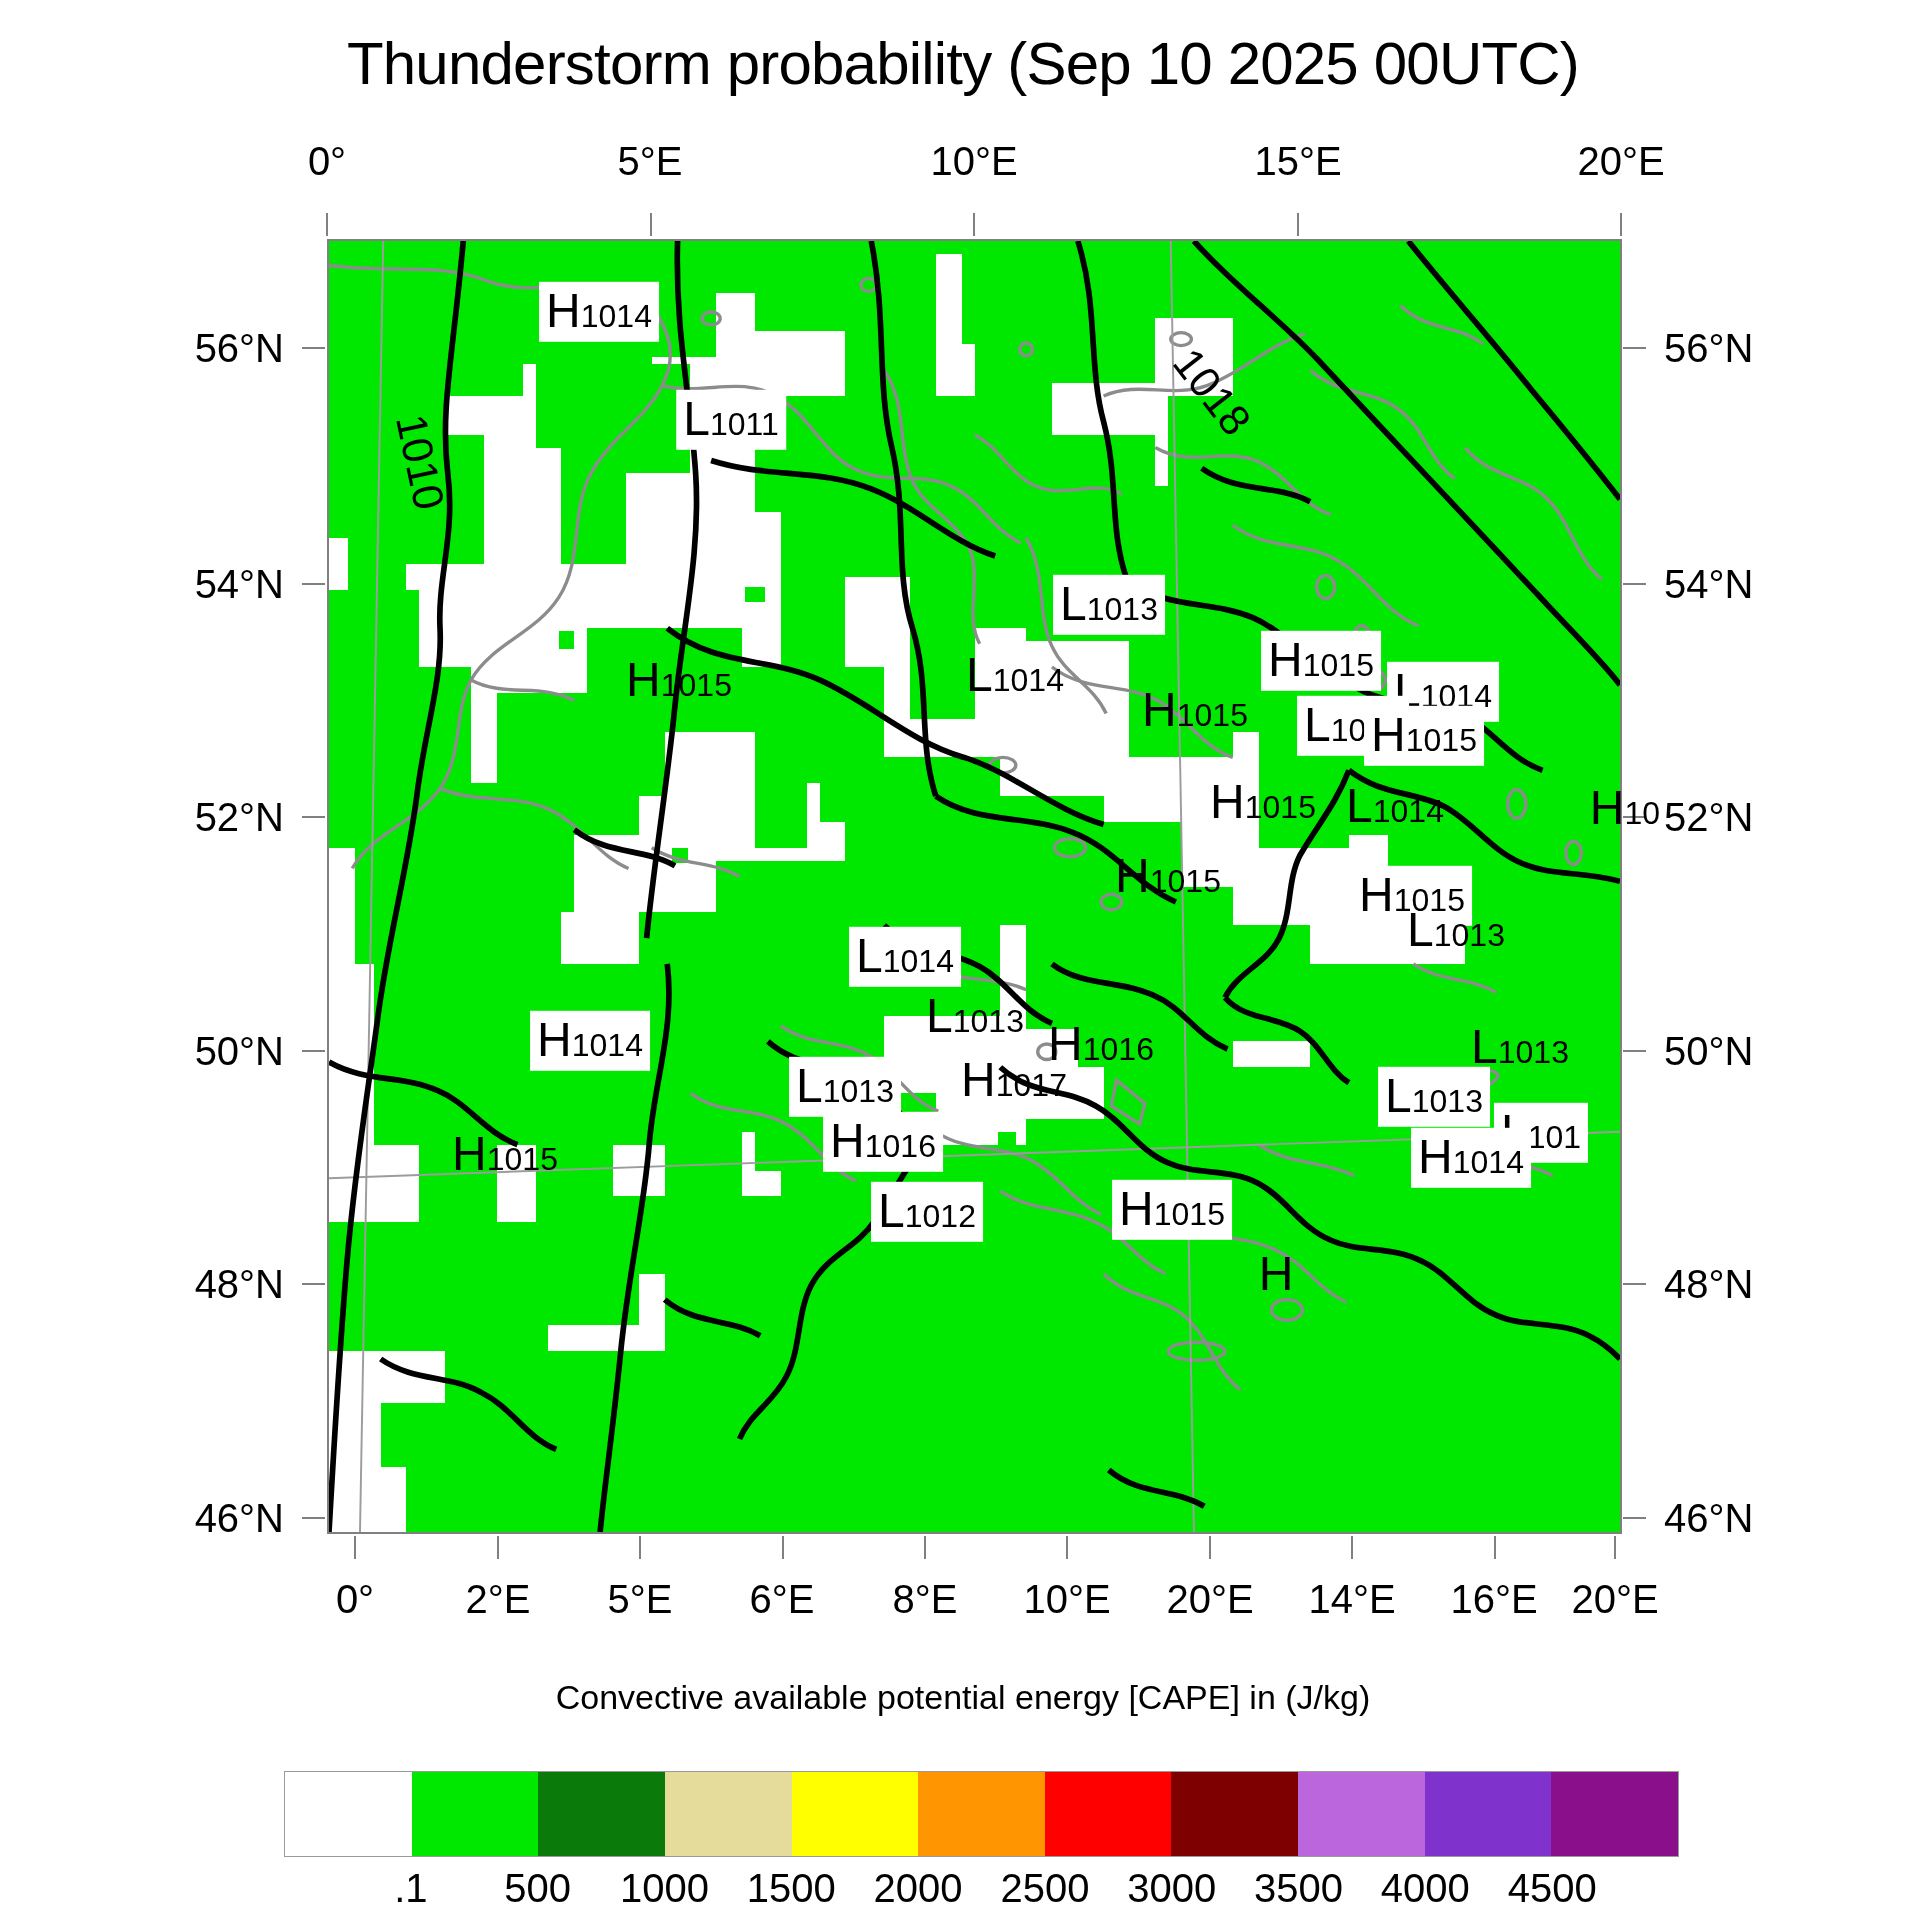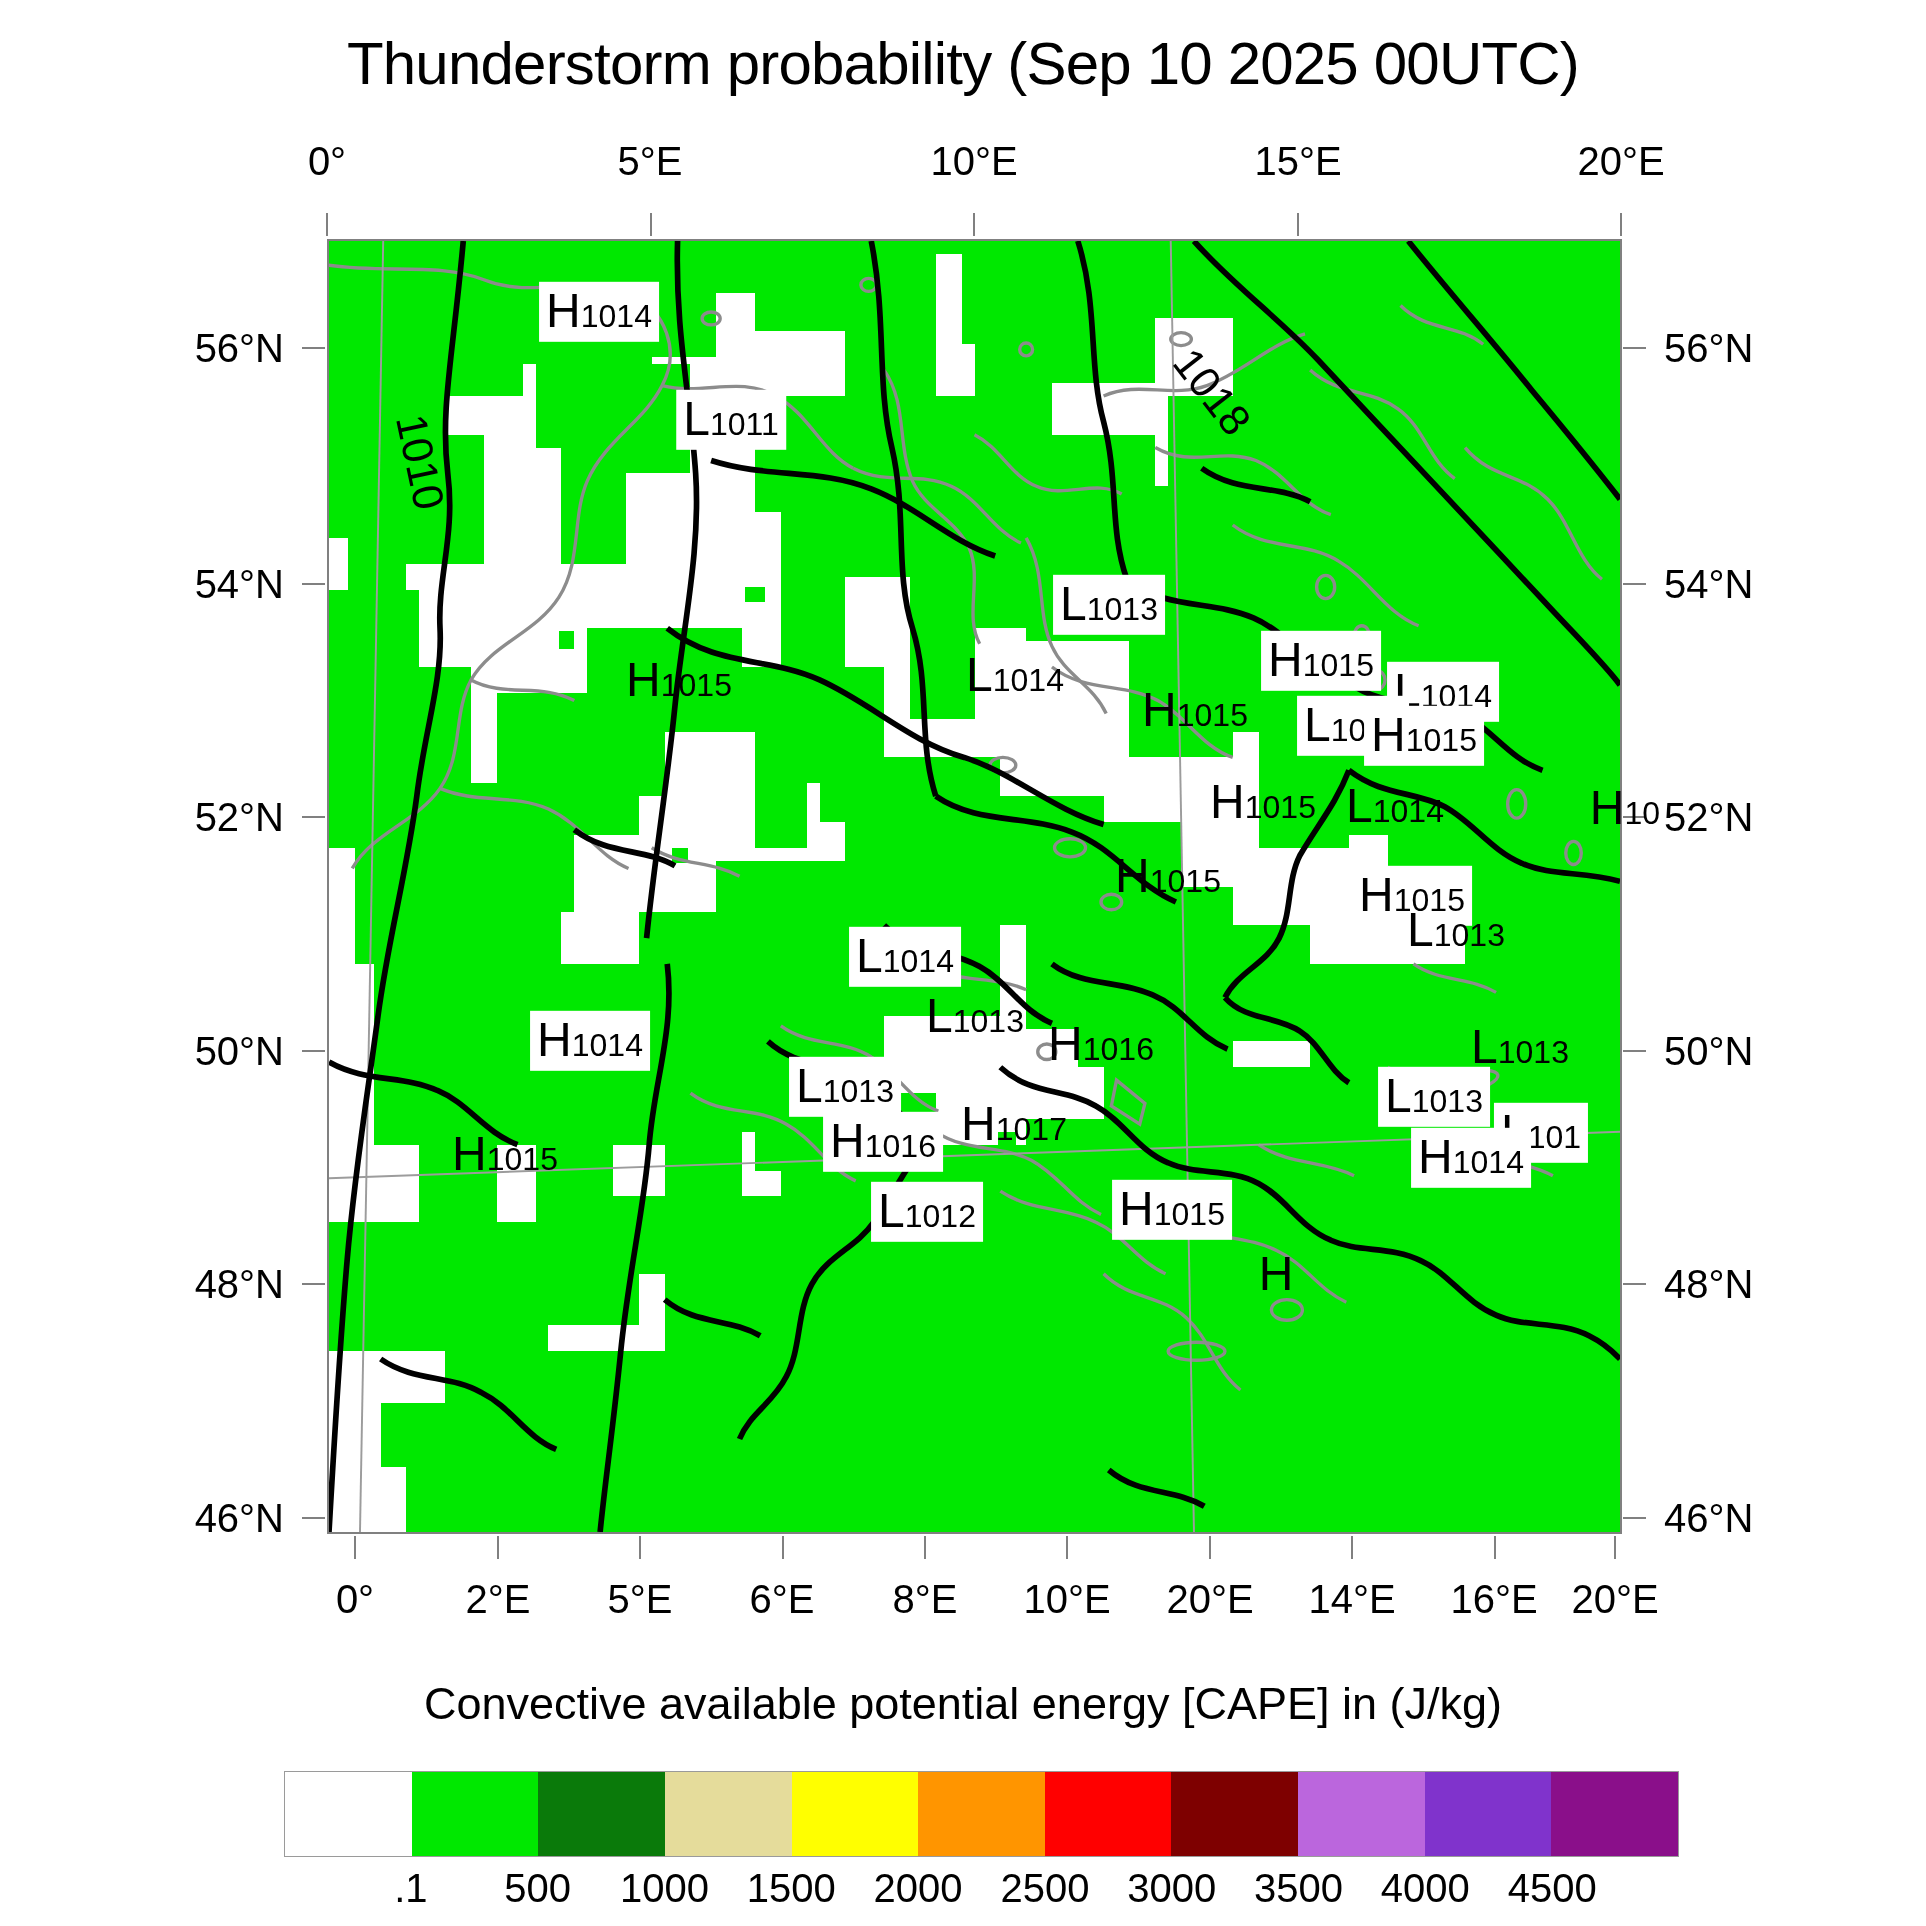--- a/index.html
+++ b/index.html
@@ -26,21 +26,21 @@
   .tick{position:absolute;background:#808080;}
   .tick-v{width:1.5px;height:23px;}
   .tick-h{height:1.5px;width:23px;}
 
   
   .press-box{position:absolute;left:922px;top:1617px;border:1.5px solid #aaa;background:#fff;
              padding:6.2px 12.3px 9.2px 12.3px;font-size:33px;white-space:nowrap;box-sizing:border-box;}
 
   
   .cb-caption{position:absolute;left:0;top:1678px;width:1926px;text-align:center;
-              font-size:45px;white-space:nowrap;}
+              font-size:34px;white-space:nowrap;}
   .cbar{position:absolute;left:284px;top:1771px;width:1395px;height:86px;
         display:flex;border:1.5px solid #9a9a9a;box-sizing:border-box;}
   .cbar div{flex:1 1 0;height:100%;}
   .cb-ticks{position:absolute;left:284px;top:1866px;width:1395px;height:54px;}
   .cb-ticks span{position:absolute;font-size:40px;transform:translateX(-50%);white-space:nowrap;}
 
   
   .hl{position:absolute;white-space:nowrap;line-height:1;transform:translate(-50%,-50%);}
   .hl.boxed{background:#fff;padding:5.4px 7px 7px 7px;}
   .hl .g{font-size:48px;}
@@ -294,21 +294,21 @@
       <div class="hl" style="left: 1395px; top: 806px;"><span class="g">L</span><span class="s">1014</span></div>
       <div class="hl" style="left: 1606px; top: 808px; margin-left: 19px;"><span class="g">H</span><span class="s">10</span></div>
       <div class="hl" style="left: 1168px; top: 876px;"><span class="g">H</span><span class="s">1015</span></div>
       <div class="hl boxed" style="left: 1412px; top: 896px;"><span class="g">H</span><span class="s">1015</span></div>
       <div class="hl" style="left: 1456px; top: 930px;"><span class="g">L</span><span class="s">1013</span></div>
       <div class="hl boxed" style="left: 905px; top: 957px;"><span class="g">L</span><span class="s">1014</span></div>
       <div class="hl" style="left: 975px; top: 1016px;"><span class="g">L</span><span class="s">1013</span></div>
       <div class="hl boxed" style="left: 590px; top: 1041px;"><span class="g">H</span><span class="s">1014</span></div>
       <div class="hl" style="left: 1101px; top: 1044px;"><span class="g">H</span><span class="s">1016</span></div>
       <div class="hl" style="left: 1520px; top: 1047px;"><span class="g">L</span><span class="s">1013</span></div>
-      <div class="hl" style="left: 1014px; top: 1080px; margin-top: 44px;"><span class="g">H</span><span class="s">1017</span></div>
+      <div class="hl" style="left: 1014px; top: 1080px;"><span class="g">H</span><span class="s">1017</span></div>
       <div class="hl boxed" style="left: 845px; top: 1087px;"><span class="g">L</span><span class="s">1013</span></div>
       <div class="hl boxed" style="left: 1434px; top: 1097px;"><span class="g">L</span><span class="s">1013</span></div>
       <div class="hl boxed" style="left: 1541px; top: 1133px;"><span class="g">L</span><span class="s">101</span></div>
       <div class="hl boxed" style="left: 883px; top: 1142px;"><span class="g">H</span><span class="s">1016</span></div>
       <div class="hl boxed" style="left: 1471px; top: 1158px;"><span class="g">H</span><span class="s">1014</span></div>
       <div class="hl" style="left: 505px; top: 1154px;"><span class="g">H</span><span class="s">1015</span></div>
       <div class="hl boxed" style="left: 927px; top: 1212px;"><span class="g">L</span><span class="s">1012</span></div>
       <div class="hl boxed" style="left: 1172px; top: 1210px;"><span class="g">H</span><span class="s">1015</span></div>
       <div class="hl" style="left: 1276px; top: 1274px;"><span class="g">H</span><span class="s"></span></div>
     </div>

